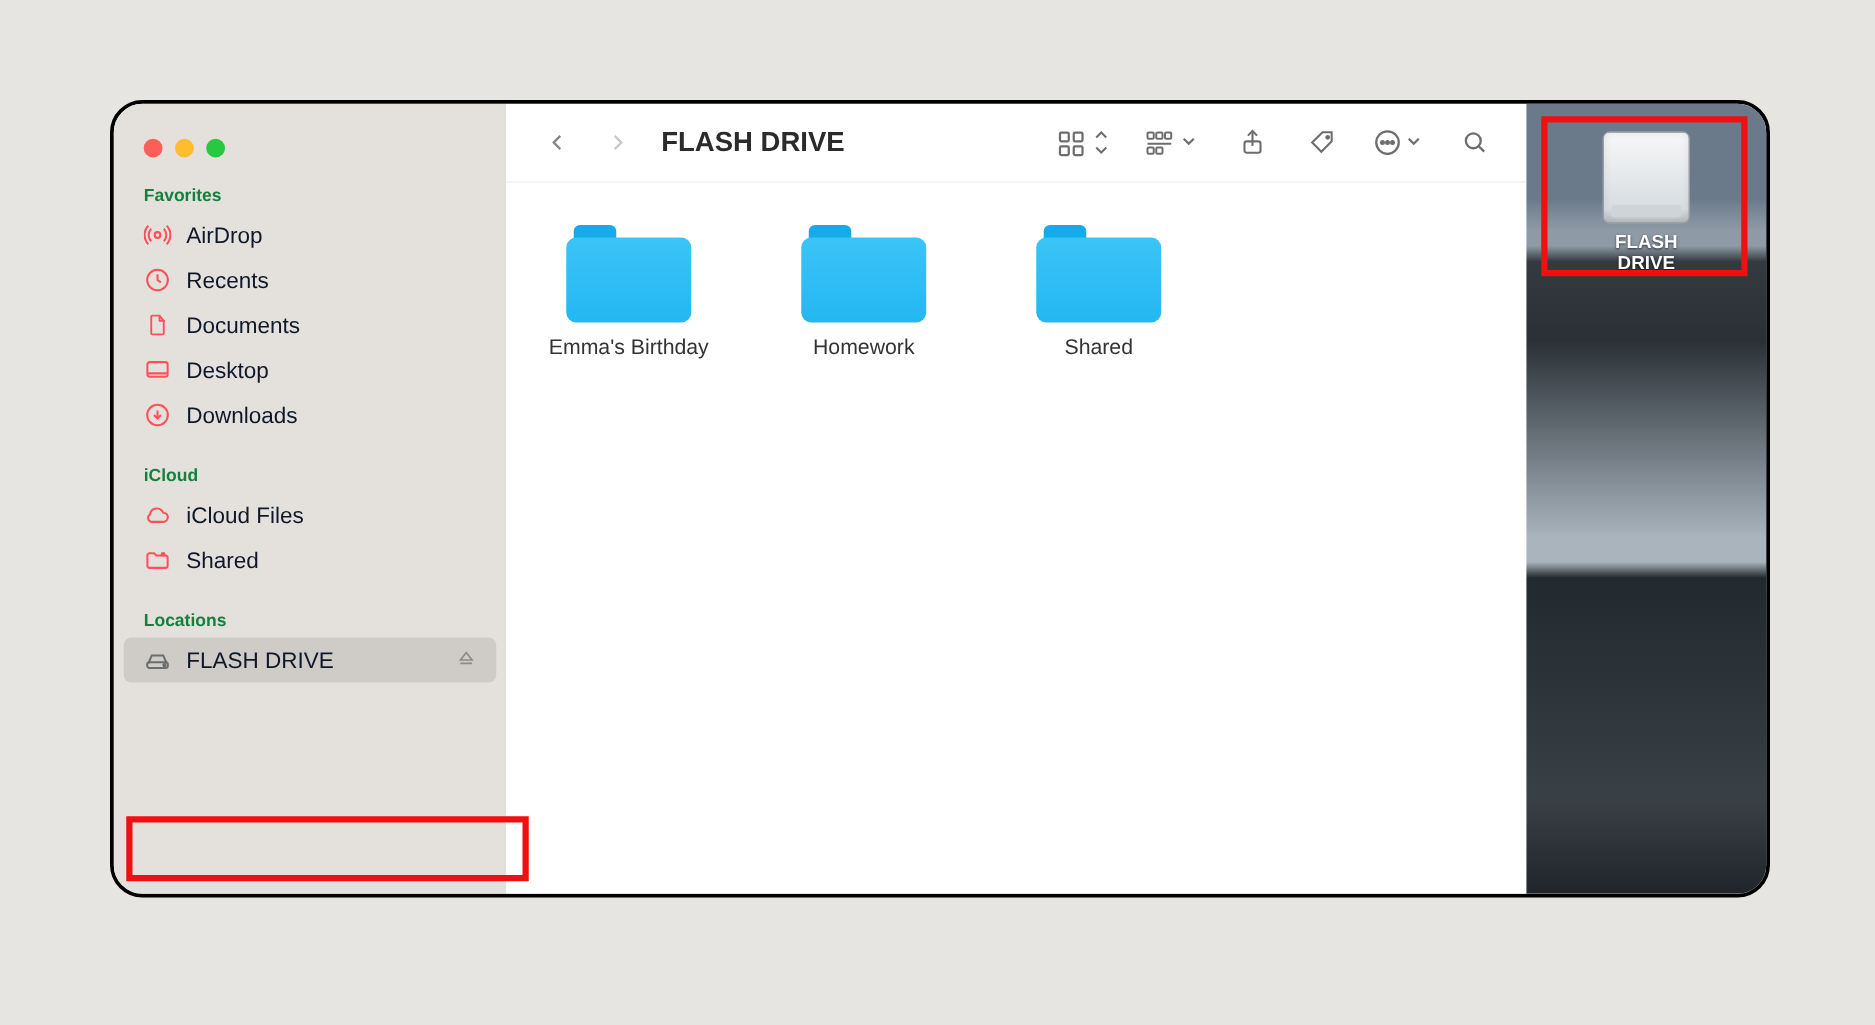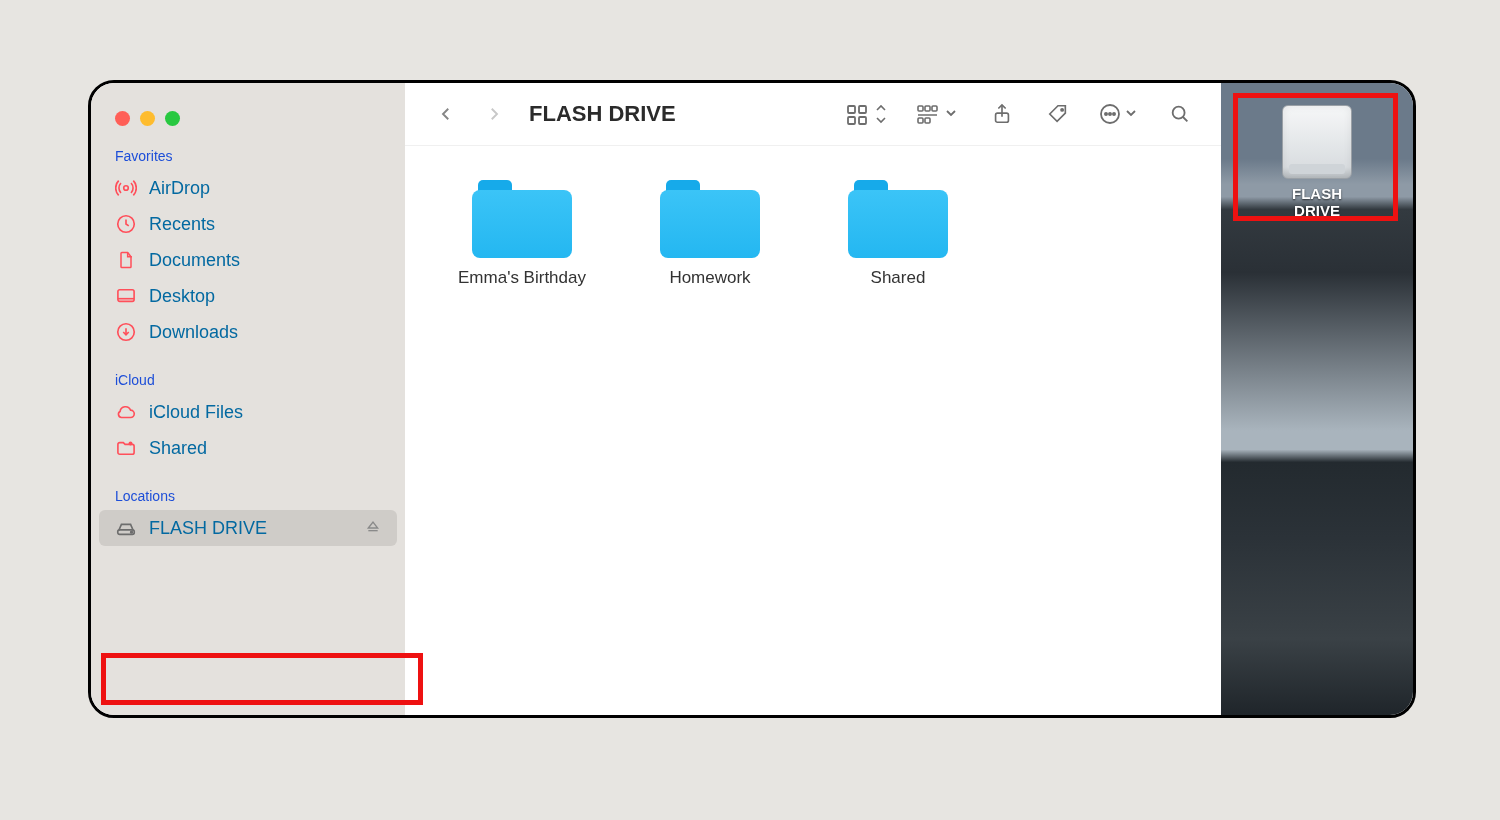--- a/index.html
+++ b/index.html
@@ -35,27 +35,27 @@
     display:flex;flex-direction:column;
     padding-top:18px;
     box-sizing:border-box;
   }
   .traffic{display:flex;gap:10px;padding:10px 0 0 24px;}
   .dot{width:15px;height:15px;border-radius:50%;}
   .dot.red{background:#ff5f57;}
   .dot.yellow{background:#febc2e;}
   .dot.green{background:#28c840;}
   .section-head{
-    font-size:14px;font-weight:400;color:#1d4ed8;
+    font-size:14px;font-weight:700;color:#15803d;
     padding:22px 0 6px 24px;
   }
   .sb-item{
     display:flex;align-items:center;gap:12px;
     padding:7px 16px 7px 24px;
-    font-size:18px;color:#0369a1;
+    font-size:18px;color:#0f172a;
     cursor:default;
   }
   .sb-item .ic{width:22px;height:22px;flex:none;display:flex;align-items:center;justify-content:center;}
   .sb-item .ic svg{display:block;}
   .sb-item.selected{background:#cfccc8;border-radius:6px;margin:0 8px;padding-left:16px;}
   .sb-item .eject{margin-left:auto;}
   .highlight-box{
     position:absolute;left:10px;top:570px;width:322px;height:52px;
     border:5px solid #e11;box-sizing:border-box;z-index:30;
   }
@@ -68,21 +68,21 @@
   .toolbar{
     height:62px;display:flex;align-items:center;gap:18px;
     padding:0 26px;border-bottom:1px solid #f0f0f0;
   }
   .tb-btn{width:30px;height:30px;display:flex;align-items:center;justify-content:center;color:#6b6b6b;}
   .tb-btn svg{display:block;}
   .tb-title{font-size:22px;font-weight:700;color:#2b2b2b;margin-left:2px;margin-right:auto;}
   .tb-cluster{display:flex;align-items:center;gap:26px;}
   .folders{
     display:flex;gap:38px;flex-wrap:wrap;
-    padding:34px 42px;
+    padding:34px 23px;
   }
   .folder{
     width:150px;display:flex;flex-direction:column;align-items:center;gap:10px;
     font-size:17px;color:#333;text-align:center;
   }
   .folder-icon{width:100px;height:78px;position:relative;}
   .folder-icon .tab{position:absolute;left:6px;top:0;width:34px;height:14px;border-radius:5px 5px 0 0;background:#16aaea;}
   .folder-icon .body{position:absolute;left:0;top:10px;right:0;bottom:0;border-radius:8px;
     background:linear-gradient(180deg,#3bc4f7 0%,#24b7f1 100%);}
   

